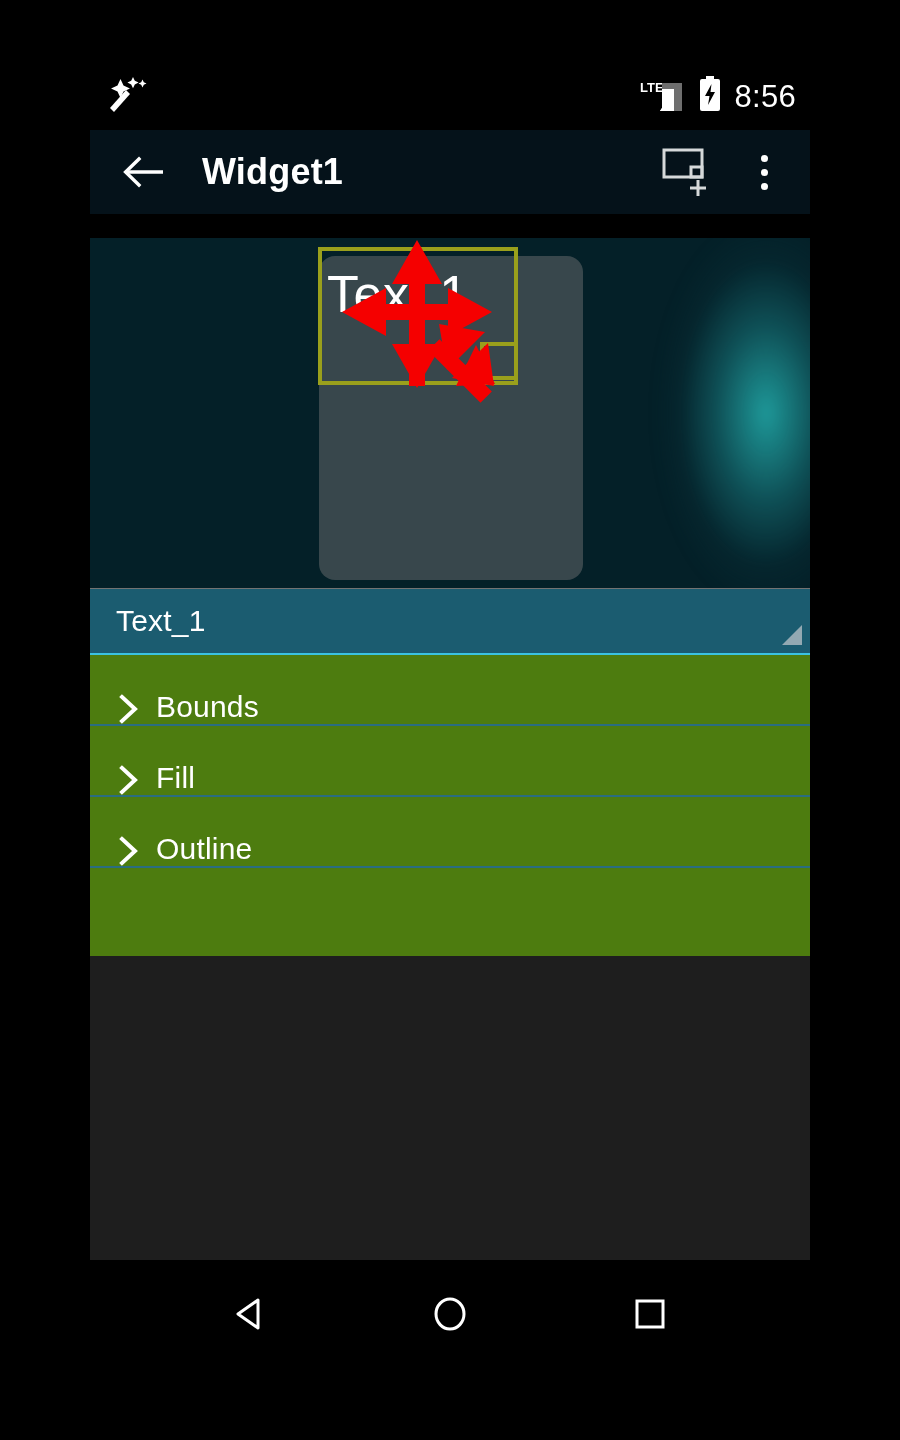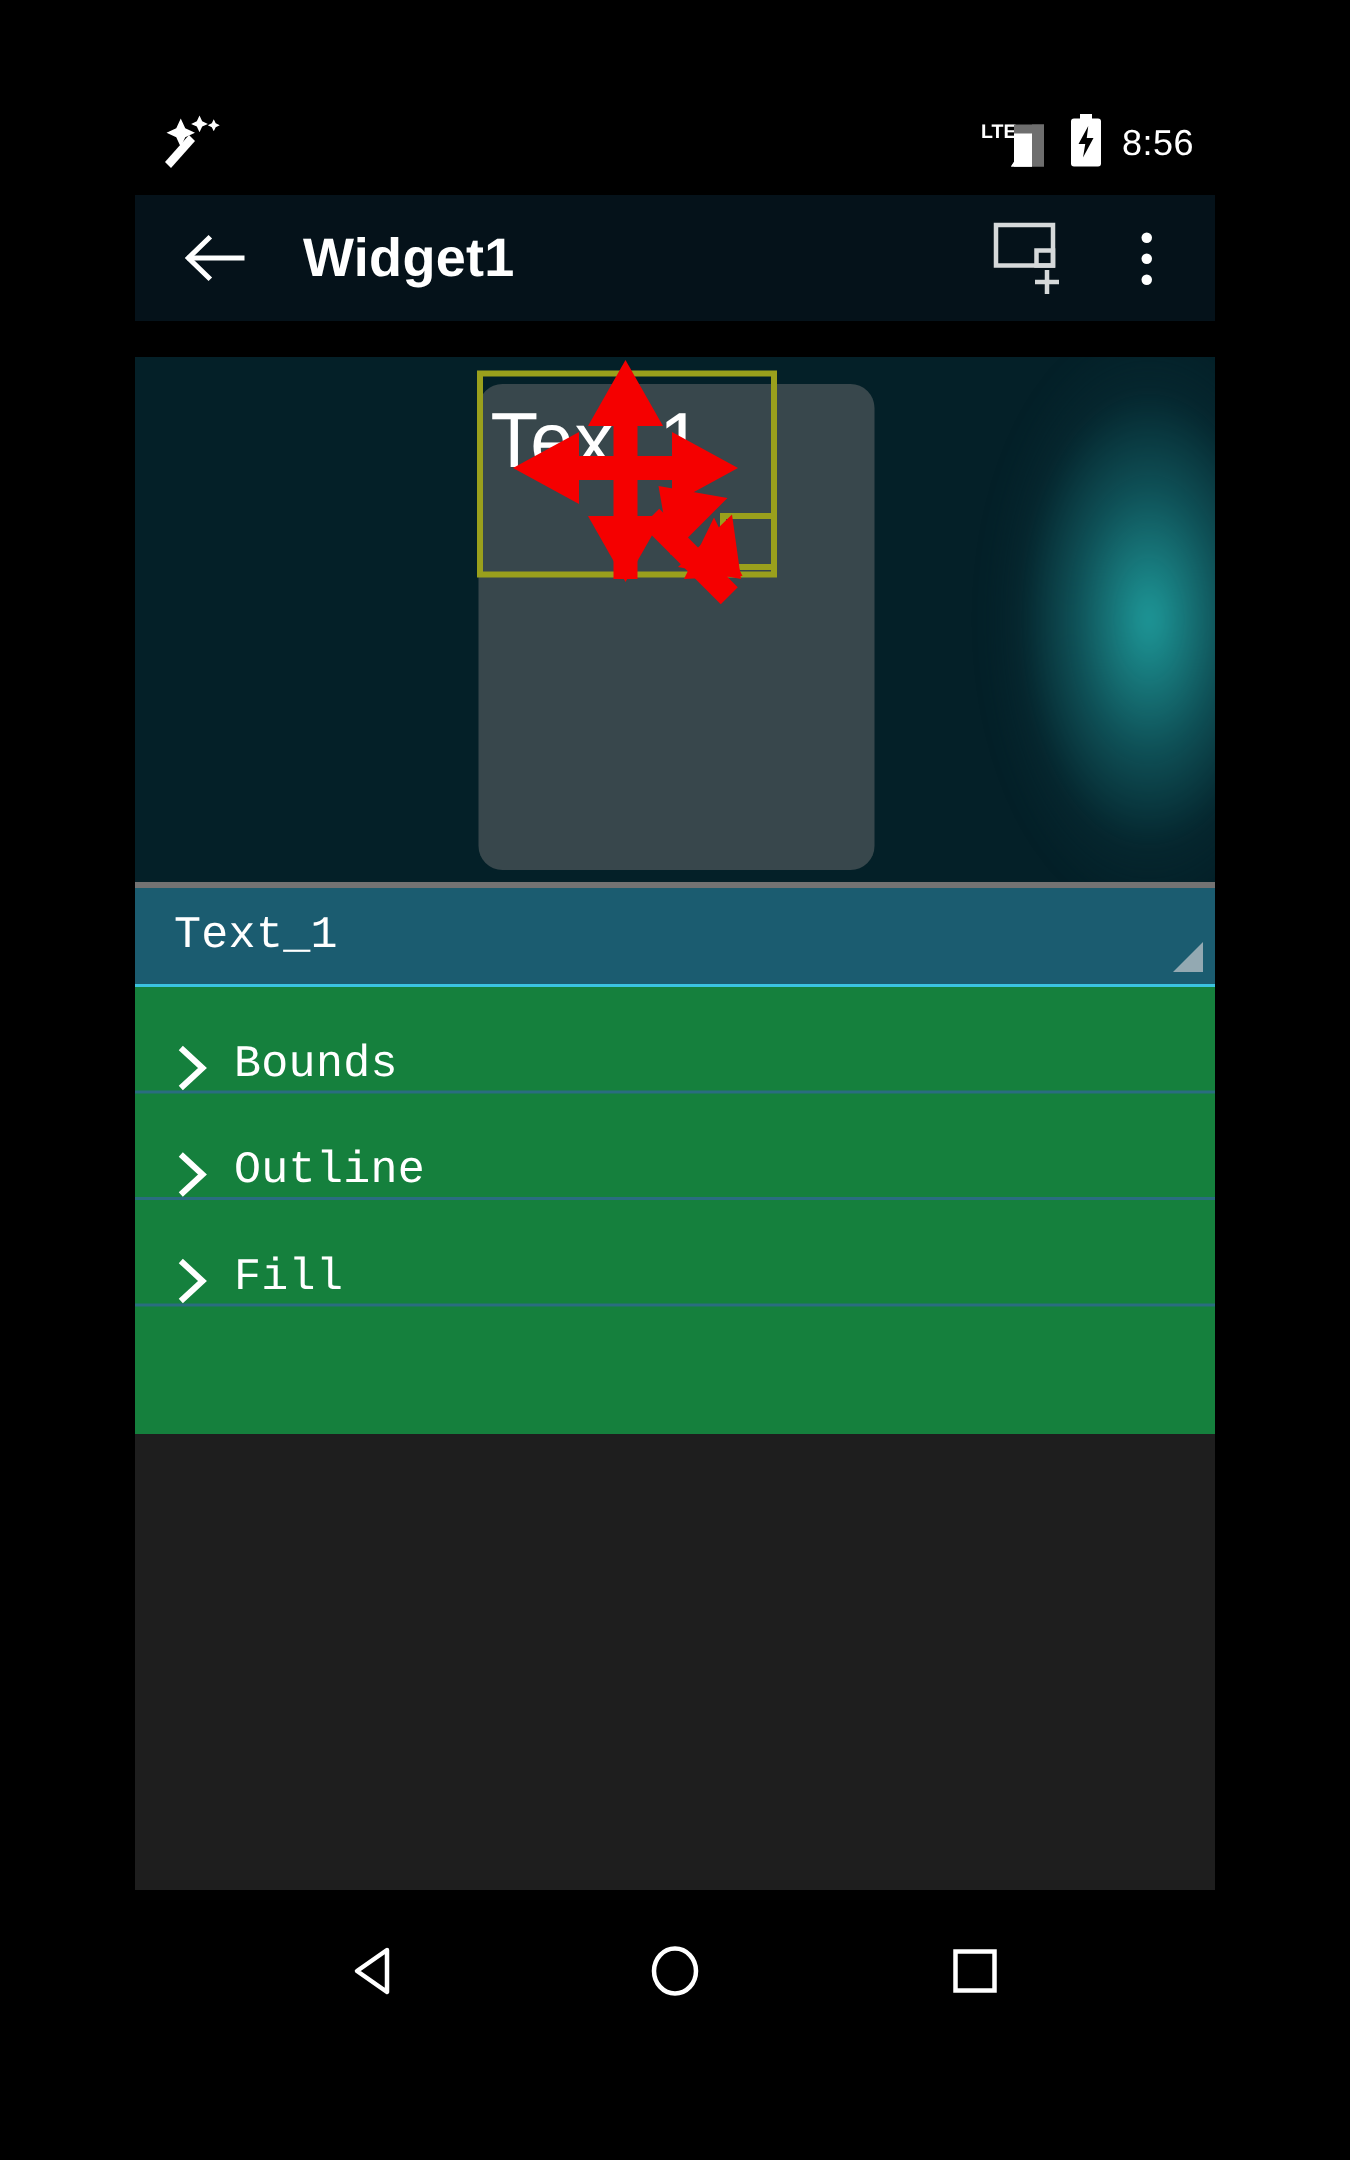--- a/index.html
+++ b/index.html
@@ -34,21 +34,21 @@
     justify-content: space-between;
     padding: 0 14px;
     box-sizing: border-box;
   }
   .status-left { display: flex; align-items: center; gap: 10px; }
   .status-right { display: flex; align-items: center; gap: 12px; }
   .wand-icon { display: block; }
   .lte-wrap { display: flex; align-items: flex-end; gap: 1px; }
   .status-time {
     color: #ffffff;
-    font-size: 24px;
+    font-size: 31px;
     font-weight: 400;
     letter-spacing: 0.3px;
     line-height: 1;
     text-align: right;
   }
 
   
   .app-bar {
     position: absolute;
     left: 90px;
@@ -175,25 +175,24 @@
     pointer-events: none;
   }
 
   
   .prop-panel {
     position: absolute;
     left: 90px;
     top: 588px;
     width: 720px;
     height: 368px;
-    background: #15803d;
-    box-sizing: border-box;
-    border-top: 4px solid #737373;
+    background: #4d7c0f;
+    box-sizing: border-box;
+    border-top: 1px solid #737373;
     overflow: hidden;
-    font-family: Liberation Mono, monospace;
   }
   .prop-header {
     position: relative;
     height: 66px;
     background: #1b5c70;
     display: flex;
     align-items: center;
     padding-left: 26px;
     box-sizing: border-box;
     border-bottom: 2px solid #3bc3e0;
@@ -388,30 +387,30 @@
       <span class="prop-label">Bounds</span>
     </div>
 
 
     <div class="prop-row">
       <span class="chevron">
         <svg width="22" height="30" viewBox="0 0 22 30">
           <path d="M4 3 L17 15 L4 27" stroke="#ffffff" stroke-width="4" fill="none" stroke-linecap="square" stroke-linejoin="miter"></path>
         </svg>
       </span>
-      <span class="prop-label">Outline</span>
+      <span class="prop-label">Fill</span>
     </div>
 
     <div class="prop-row">
       <span class="chevron">
         <svg width="22" height="30" viewBox="0 0 22 30">
           <path d="M4 3 L17 15 L4 27" stroke="#ffffff" stroke-width="4" fill="none" stroke-linecap="square" stroke-linejoin="miter"></path>
         </svg>
       </span>
-      <span class="prop-label">Fill</span>
+      <span class="prop-label">Outline</span>
     </div>
 
   </div>
 
   <div class="empty-area"></div>
 
   <div class="nav-bar">
     <div class="nav-btn">
       <svg width="44" height="44" viewBox="0 0 44 44">
         <path d="M30 8 L10 22 L30 36 Z" fill="none" stroke="#ffffff" stroke-width="3" stroke-linejoin="round"></path>

